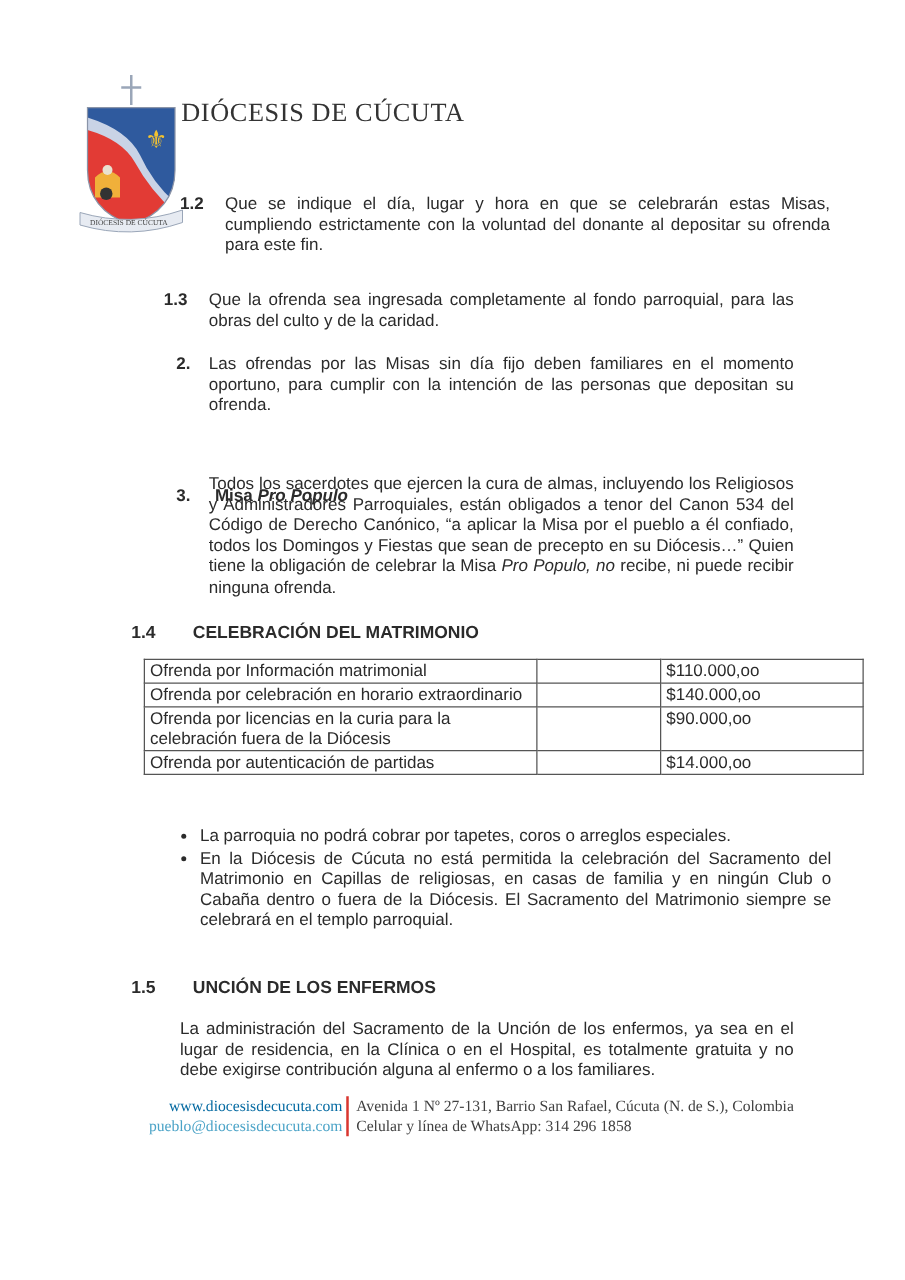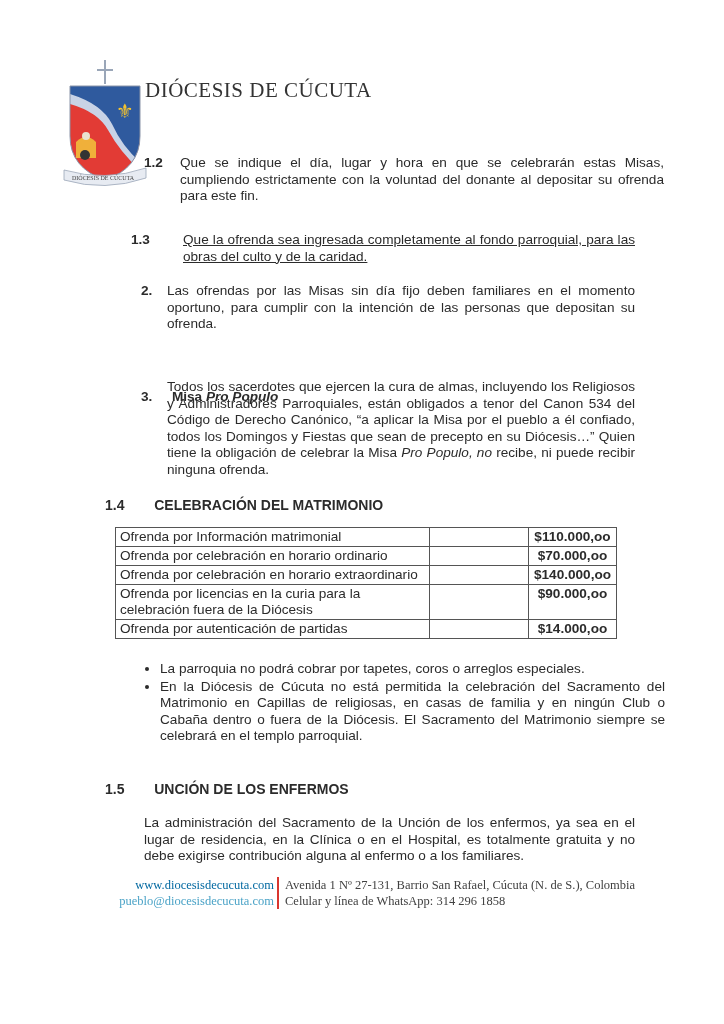--- a/index.html
+++ b/index.html
@@ -8,25 +8,25 @@
       font-family: "Liberation Sans", sans-serif; color: #2b2b2b;
     }
     .abs { position: absolute; }
     .logo { left: 62px; top: 58px; width: 86px; height: 136px; }
     .brand { left: 145px; top: 78px; font-family: "Liberation Serif", serif; font-size: 21px; color: #333; letter-spacing: 0.5px; }
     .para { font-size: 13.6px; line-height: 16.5px; text-align: justify; }
     .num { font-weight: bold; position: absolute; }
     .bold { font-weight: bold; margin-top: 44px; }
     .ital { font-style: italic; }
     .heading { font-weight: bold; font-size: 14px; }
-    table.fees { position: absolute; left: 115px; top: 527px; width: 502px; border-collapse: collapse; font-size: 13.6px; line-height: 16px; }
+    table.fees { position: absolute; left: 115px; top: 527px; width: 576px; border-collapse: collapse; font-size: 13.6px; line-height: 16px; }
     table.fees td { border: 1px solid #555; padding: 1px 4px; vertical-align: top; }
     table.fees td.c1 { width: 305px; }
     table.fees td.c2 { width: 90px; }
-    table.fees td.c3 { text-align: center; font-weight: bold; }
+    table.fees td.c3 { text-align: left; font-weight: normal; }
     ul.bullets { position: absolute; left: 131px; top: 661px; width: 505px; margin: 0; padding: 0 0 0 29px; font-size: 13.6px; line-height: 16.5px; text-align: justify; }
     ul.bullets li { margin: 0 0 1px 0; }
     .footer-left { right: 450px; top: 877px; text-align: right; font-family: "Liberation Serif", serif; font-size: 12.5px; line-height: 16px; }
     .footer-sep { left: 277px; top: 877px; width: 2px; height: 32px; background: #d9362f; }
     .footer-right { left: 285px; top: 877px; font-family: "Liberation Serif", serif; font-size: 12.5px; line-height: 16px; color: #404040; }
     .web { color: #0369a1; }
     .mail { color: #4ba3c7; }
   </style>
 </head>
 <body>
@@ -63,21 +63,21 @@
 </div>
 <div class="abs brand">DIÓCESIS DE CÚCUTA</div>
 
 <div class="abs" style="left:115px; top:155px; width:520px;margin-left:29px;">
   <span class="num para" style="left:0; top:0;">1.2</span>
   <div class="para" style="margin-left:36px;">Que se indique el día, lugar y hora en que se celebrarán estas Misas, cumpliendo estrictamente con la voluntad del donante al depositar su ofrenda para este fin.</div>
 </div>
 
 <div class="abs" style="left:131px; top:232px; width:504px;">
   <span class="num para" style="left:0; top:0;">1.3</span>
-  <div class="para" style="margin-left:52px;text-decoration:underline;">Que la ofrenda sea ingresada completamente al fondo parroquial, para las obras del culto y de la caridad.</div>
+  <div class="para" style="margin-left:36px;">Que la ofrenda sea ingresada completamente al fondo parroquial, para las obras del culto y de la caridad.</div>
 </div>
 
 <div class="abs" style="left:141px; top:283px; width:494px;">
   <span class="num para" style="left:0; top:0;">2.</span>
   <div class="para" style="margin-left:26px;">Las ofrendas por las Misas sin día fijo deben familiares en el momento oportuno, para cumplir con la intención de las personas que depositan su ofrenda.</div>
 </div>
 
 <div class="abs para bold" style="left:141px; top:345px;">
   <span>3.</span>
   <span style="display:inline-block; width:12px;"></span>
@@ -93,25 +93,20 @@
   <span style="display:inline-block; width:22px;"></span>
   <span>CELEBRACIÓN DEL MATRIMONIO</span>
 </div>
 
 <table class="fees">
   <tbody>
     <tr>
       <td class="c1">Ofrenda por Información matrimonial</td>
       <td class="c2"></td>
       <td class="c3">$110.000,oo</td>
-    </tr>
-    <tr>
-      <td class="c1">Ofrenda por celebración en horario ordinario</td>
-      <td class="c2"></td>
-      <td class="c3">$70.000,oo</td>
     </tr>
     <tr>
       <td class="c1">Ofrenda por celebración en horario extraordinario</td>
       <td class="c2"></td>
       <td class="c3">$140.000,oo</td>
     </tr>
     <tr>
       <td class="c1">Ofrenda por licencias en la curia para la celebración fuera de la Diócesis</td>
       <td class="c2"></td>
       <td class="c3">$90.000,oo</td>

